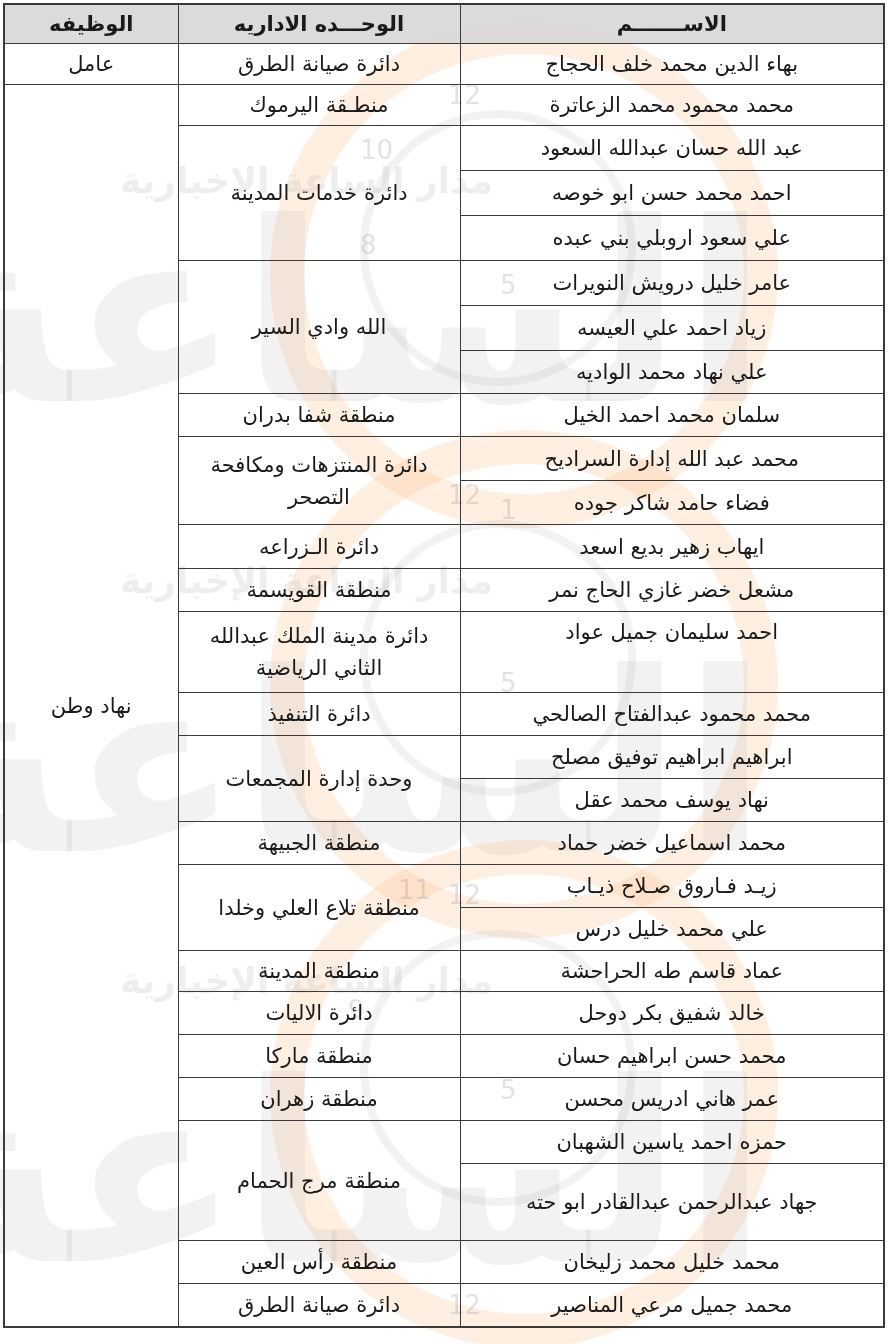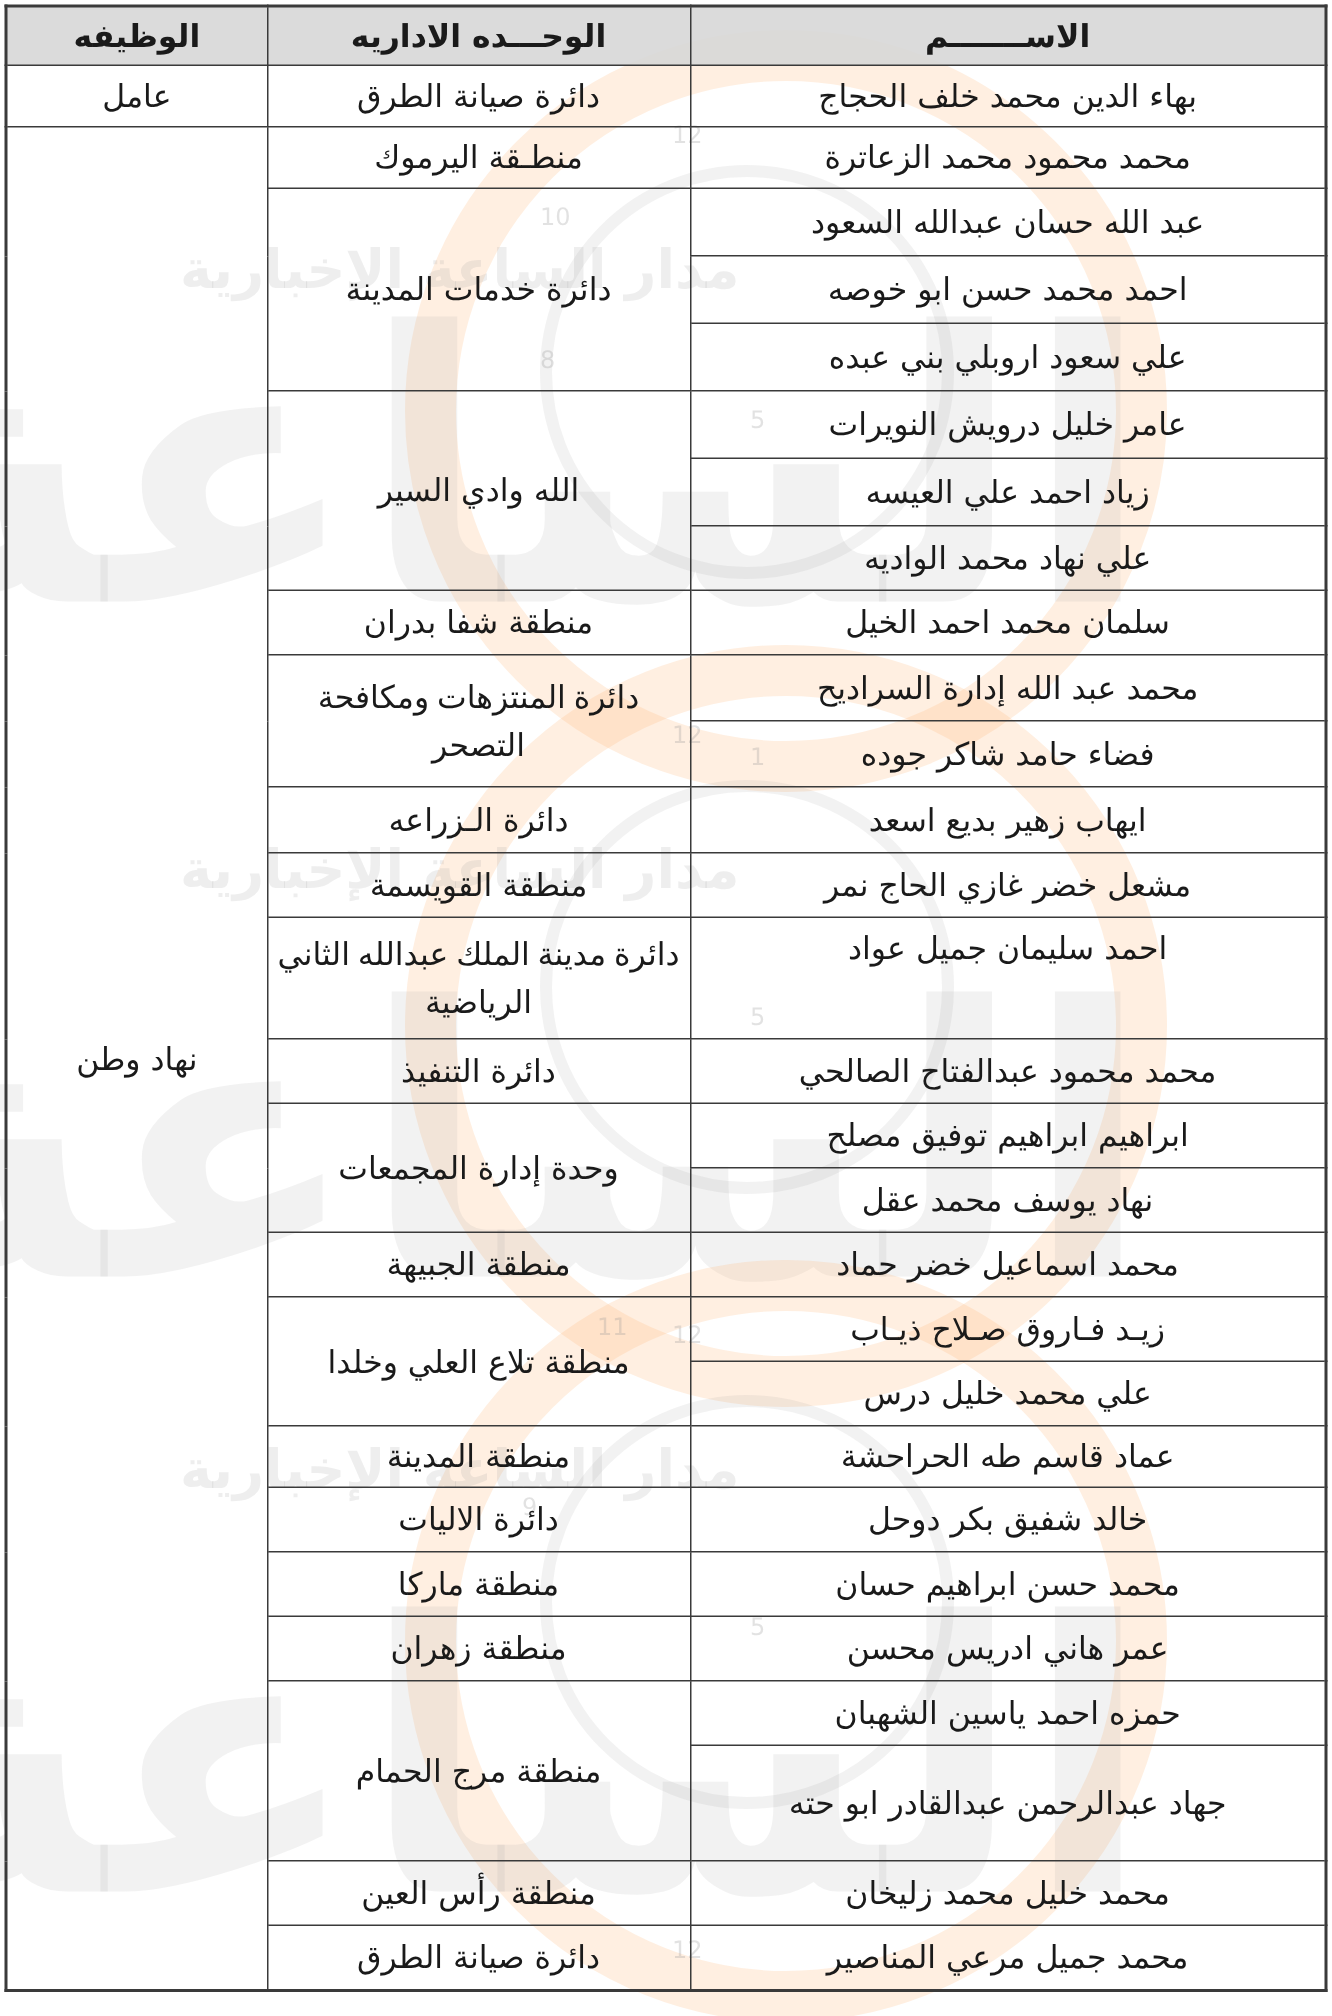--- a/index.html
+++ b/index.html
@@ -3,37 +3,37 @@
   <meta charset="utf-8">
   <style>
     html, body { margin: 0; padding: 0; background: #ffffff; }
     body { width: 888px; height: 1344px; position: relative; overflow: hidden;
            font-family: "DejaVu Sans", "Liberation Sans", sans-serif; }
     .watermark { position: absolute; inset: 0; pointer-events: none; z-index: 0; }
     .wm-ring { position: absolute; border-radius: 50%; border: 34px solid rgba(255, 180, 120, 0.22); }
     .wm-inner { position: absolute; border-radius: 50%; border: 8px solid rgba(150,150,150,0.12); }
     .wm-big { position: absolute; color: rgba(160,160,160,0.14); font-weight: bold; font-size: 250px; line-height: 1; direction: rtl; }
     .wm-small { position: absolute; color: rgba(160,160,160,0.18); font-weight: bold; font-size: 36px; direction: rtl; }
-    .wm-num { position: absolute; color: rgba(150,150,150,0.28); font-size: 16px; }
+    .wm-num { position: absolute; color: rgba(150,150,150,0.28); font-size: 26px; }
 
     table.roster {
       position: absolute; left: 3px; top: 3px; width: 880px; z-index: 1;
       border-collapse: collapse; direction: rtl; table-layout: fixed;
       border: 2px solid #3a3a3a;
     }
     table.roster col.c-name { width: 424px; }
     table.roster col.c-unit { width: 282px; }
     table.roster col.c-job  { width: 174px; }
     table.roster th, table.roster td {
       border: 1.5px solid #3a3a3a; text-align: center; vertical-align: middle;
       font-size: 21px; color: #1a1a1a; padding: 0 6px; line-height: 32px;
     }
     table.roster th { background: rgba(215,215,215,0.9); height: 38px; font-weight: bold; }
     table.roster td { height: 40px; background: transparent; }
-    td.unit-wrap { line-height: 34px; font-family: Liberation Serif, serif; }
+    td.unit-wrap { line-height: 34px; }
   </style>
 </head>
 <body>
 
 <div class="watermark">
   <div class="wm-ring" style="left:270px; top:20px; width:440px; height:440px;"></div>
   <div class="wm-inner" style="left:360px; top:110px; width:260px; height:260px;"></div>
   <div class="wm-big" style="right:120px; top:190px;">الساعة</div>
   <div class="wm-small" style="left:120px; top:160px;">مدار الساعة الإخبارية</div>
 

